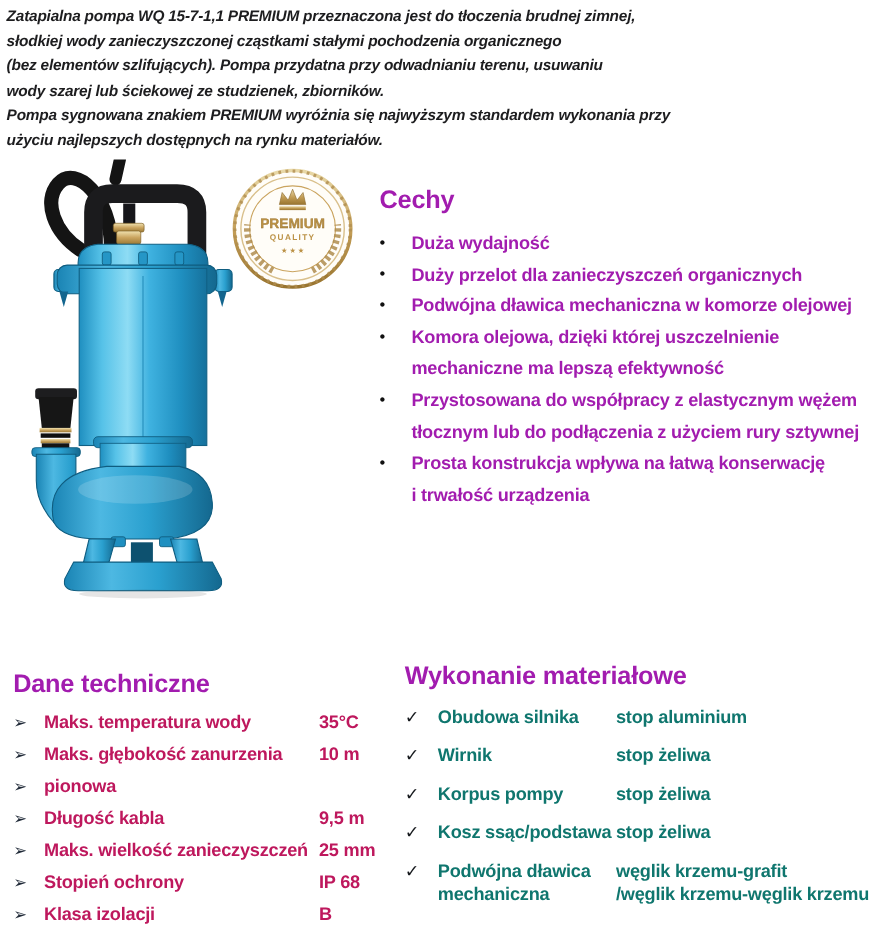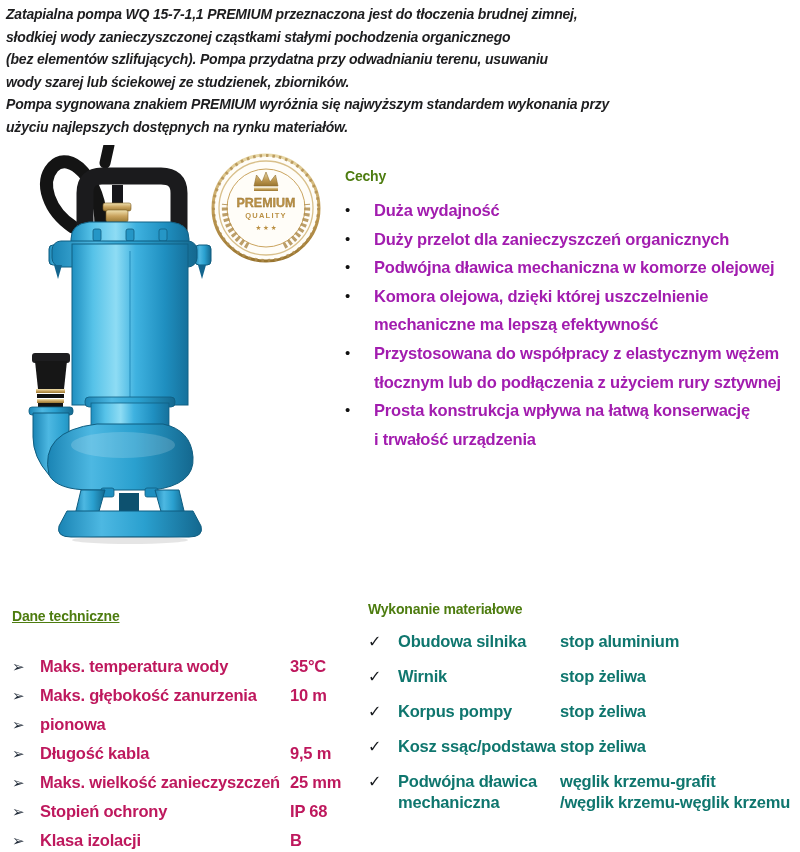--- a/index.html
+++ b/index.html
@@ -17,37 +17,37 @@
     font-size:14px;font-weight:700;line-height:22.6px;
     letter-spacing:-0.2px;white-space:pre-line;margin:0;font-style:italic;
   }
 
   
   .pump-svg{left:5px;top:145px;width:230px;height:400px;}
   .badge-svg{left:210px;top:152px;width:112px;height:112px;}
 
   
   h2.sec{
-    font-size:14px;font-weight:700;color:#4d7c0f;
+    font-size:23px;font-weight:700;color:#a21caf;
     margin:0;letter-spacing:-0.2px;
   }
 
   
   .features{left:345px;top:168px;width:452px;}
   .features h2{margin-bottom:12px;}
   .frow{display:grid;grid-template-columns:29px 1fr;}
   .fbullet{font-size:15px;line-height:28.6px;color:#111;}
   .ftext{
     font-size:16.5px;font-weight:700;line-height:28.6px;
     white-space:pre-line;color:#a21caf;letter-spacing:-0.2px;
   }
 
   
   .tech{left:12px;top:608px;width:352px;}
-  .tech h2{margin-bottom:28px;text-decoration:underline;}
+  .tech h2{margin-bottom:8px;}
   .trow{
     display:grid;grid-template-columns:28px 250px 1fr;
     min-height:29px;align-items:baseline;
   }
   .tarrow{font-size:15px;color:#1f2937;line-height:29px;}
   .tlabel,.tvalue{
     font-size:16.5px;font-weight:700;color:#be185d;
     line-height:29px;letter-spacing:-0.2px;white-space:nowrap;
   }
 

